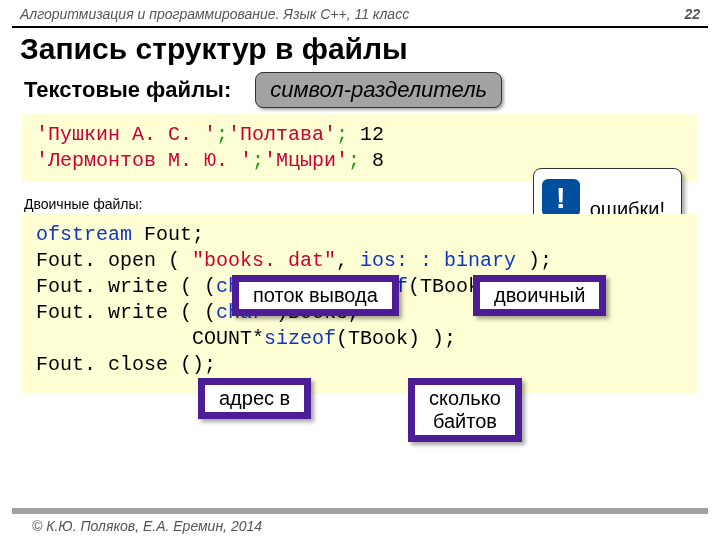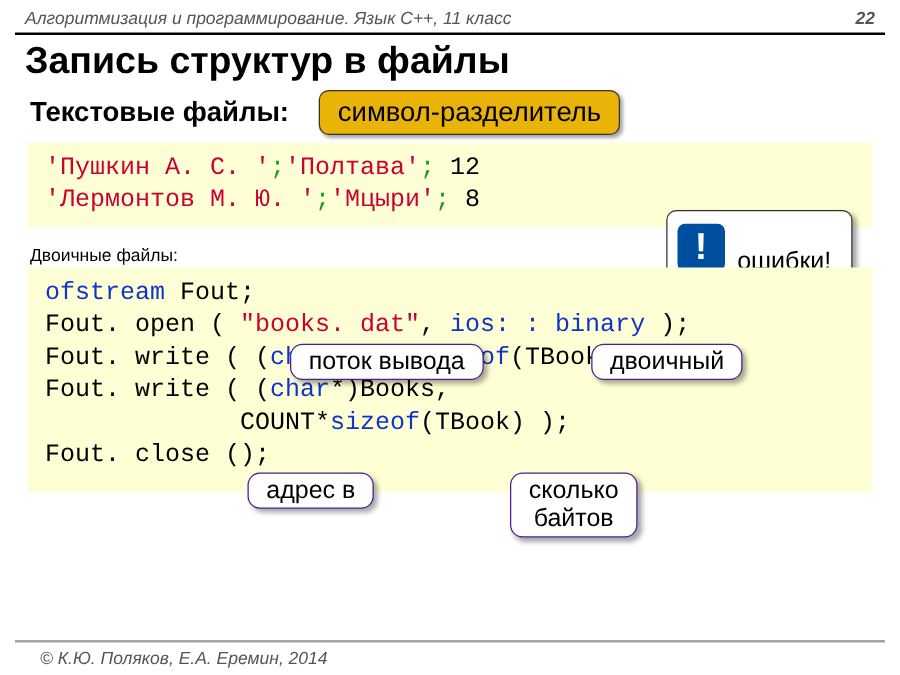--- a/index.html
+++ b/index.html
@@ -18,23 +18,24 @@
     color: #555; font-size: 14px; gap: 17px;
   }
   .divider { height: 2px; background: #000; margin: 0 12px 4px 12px; }
   .title { font-size: 30px; font-weight: 700; padding: 0 20px 4px 20px; }
   .row1 {
     display: flex; align-items: center; gap: 24px;
     padding: 2px 24px 6px 24px;
   }
   .subhead { font-size: 22px; font-weight: 700; }
   .callout {
-    background: #eab308; border: 1px solid #333; border-radius: 8px;
+    background: #a3a3a3; border: 1px solid #333; border-radius: 8px;
     padding: 4px 14px; font-size: 22px;
     box-shadow: 2px 2px 3px rgba(0,0,0,.35);
+    font-style: italic;
   }
   .code-block {
     background: #ffffd6;
     font-family: "Courier New", monospace;
     font-size: 20px; font-weight: 400;
     padding: 8px 14px;
     margin: 0 22px 6px 22px;
     line-height: 1.3;
     position: relative;
     white-space: pre;
@@ -50,30 +51,30 @@
   }
   .alert-badge {
     width: 38px; height: 38px; border-radius: 6px;
     background: #004e9e; color: #fff;
     font-size: 30px; font-weight: 700;
     display: flex; align-items: center; justify-content: center;
   }
   .alert-text { font-size: 20px; line-height: 1.15; }
   .subhead2 { font-size: 14px; font-weight: 400; padding: 8px 24px 2px 24px; }
   .overlay {
-    position: absolute; background: #fff; border: 1px solid #4c1d95;
-    border-radius: 10px; padding: 2px 14px; font-size: 20px;
+    position: absolute; background: #fff; border: 7px solid #4c1d95;
+    border-radius: 0; padding: 2px 14px; font-size: 20px;
     box-shadow: 3px 3px 4px rgba(0,0,0,.35);
   }
   .overlay .line2 { display:block; text-align:center; }
   .footer {
     position: absolute; bottom: 6px; left: 0; right: 0;
     display: flex; justify-content: space-between;
     padding: 0 20px; font-style: italic; color: #555;
-    font-size: 14px; border-top: 2px solid #a3a3a3; padding-top: 4px;
+    font-size: 14px; border-top: 6px solid #a3a3a3; padding-top: 4px;
     margin: 0 12px;
   }
   .red { color: #cc0033; }
   .blue { color: #1034c8; }
 </style>
 </head>
 <body>
 
 <div class="topbar">
   <span>Алгоритмизация и программирование. Язык C++, 11 класс</span>

